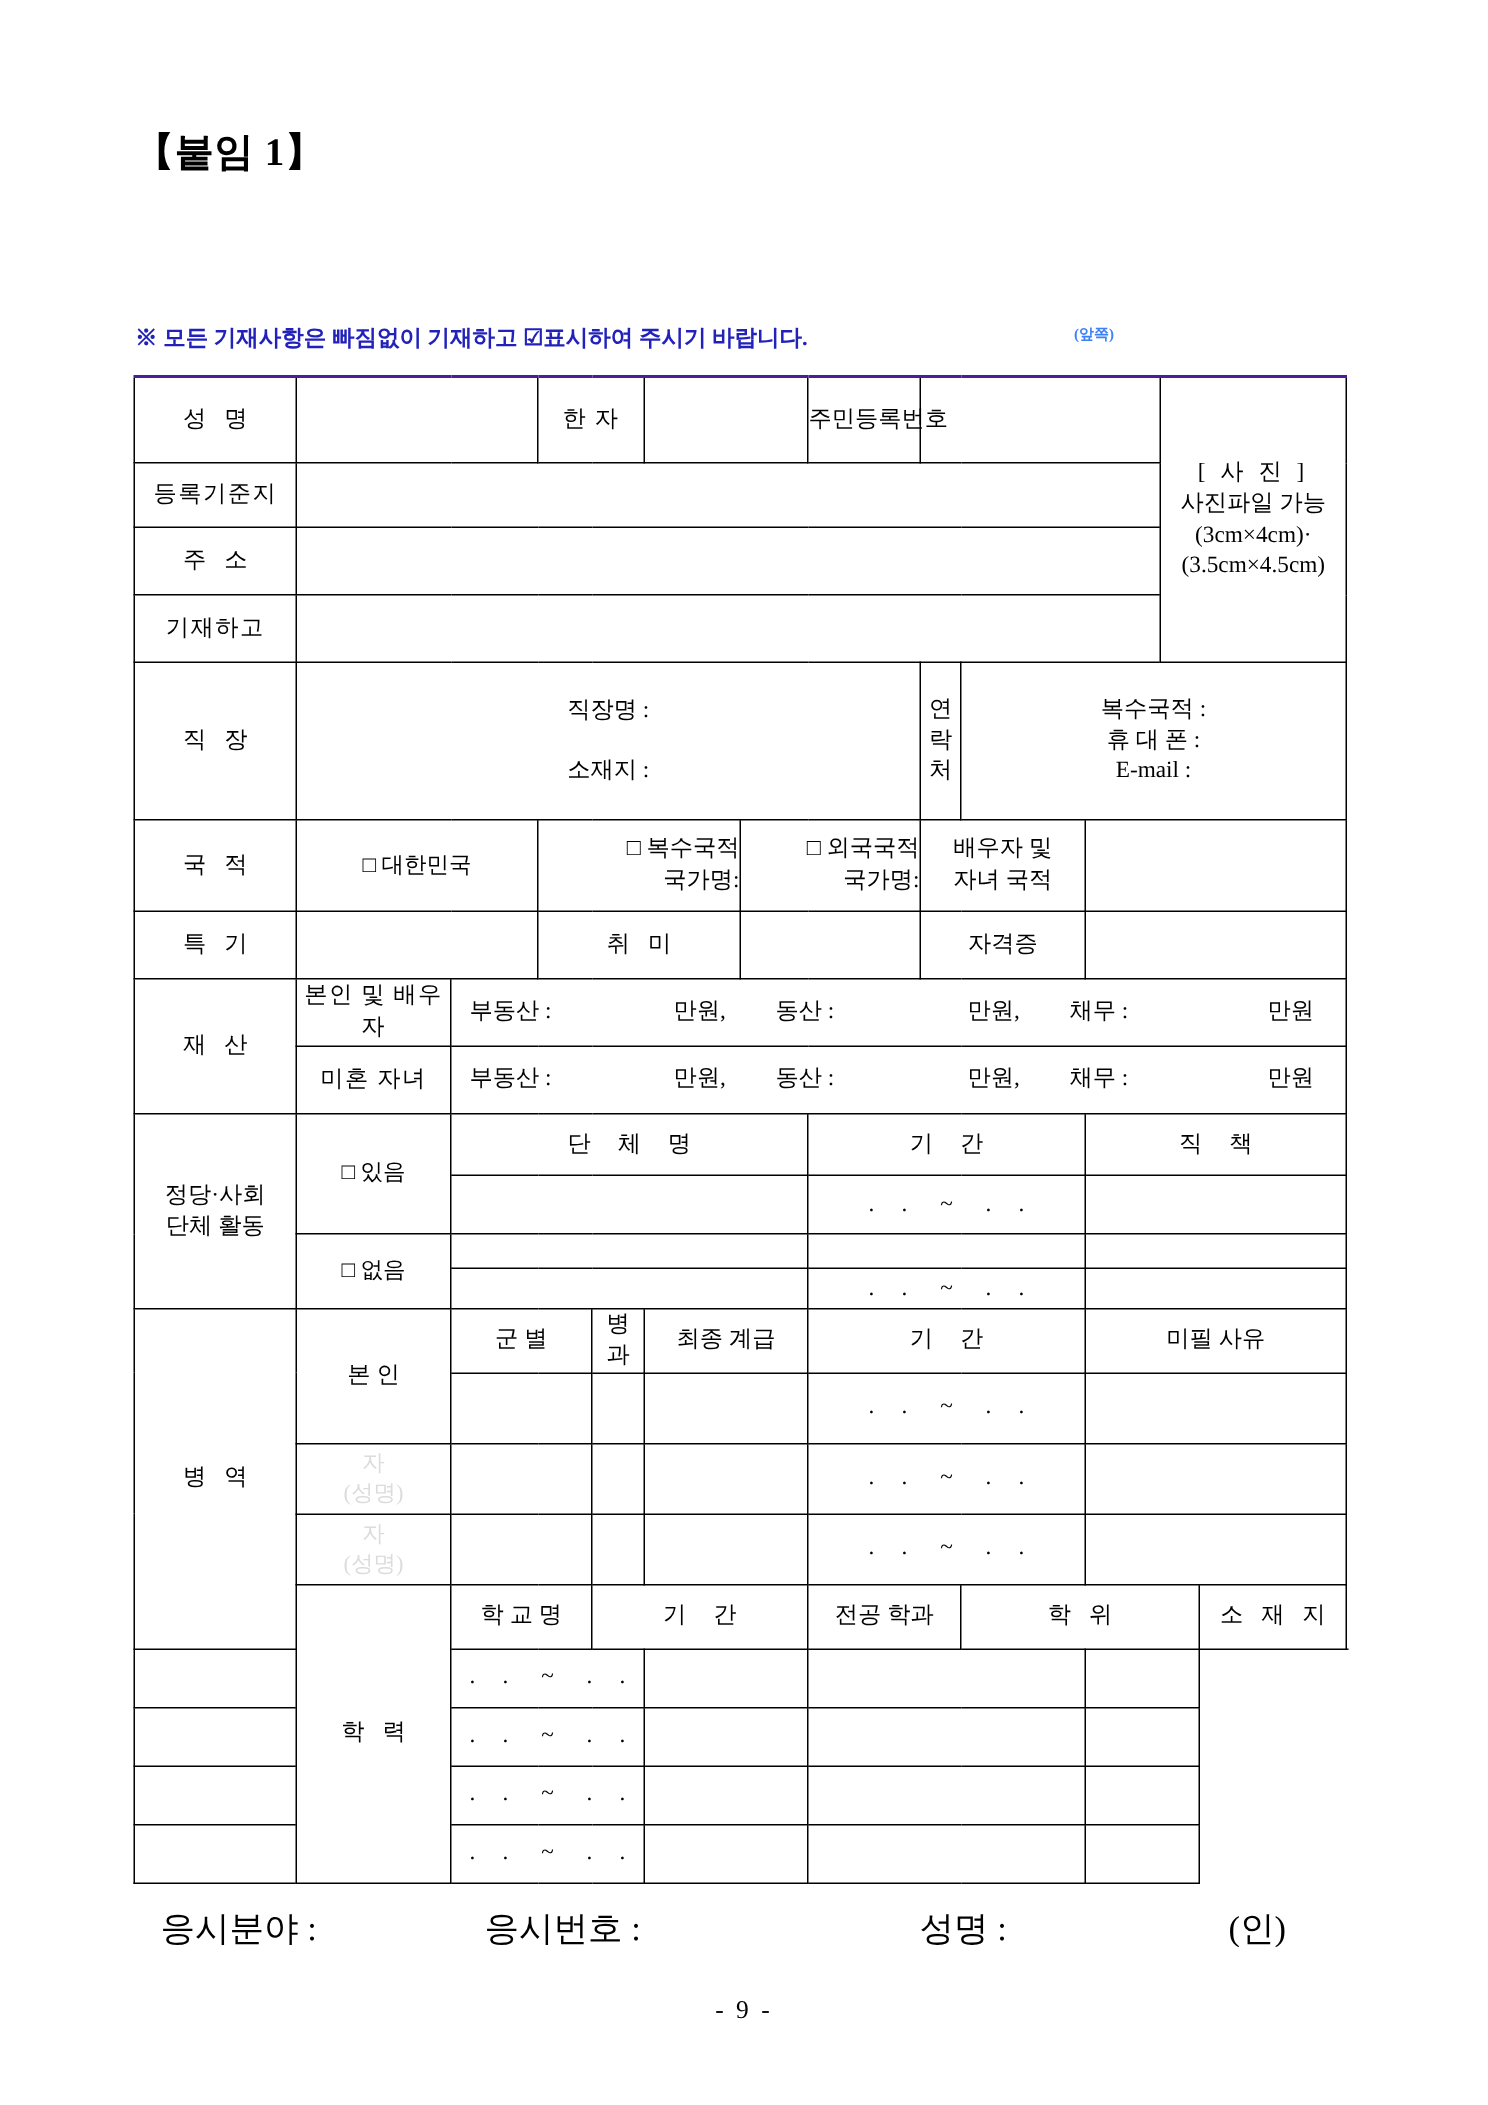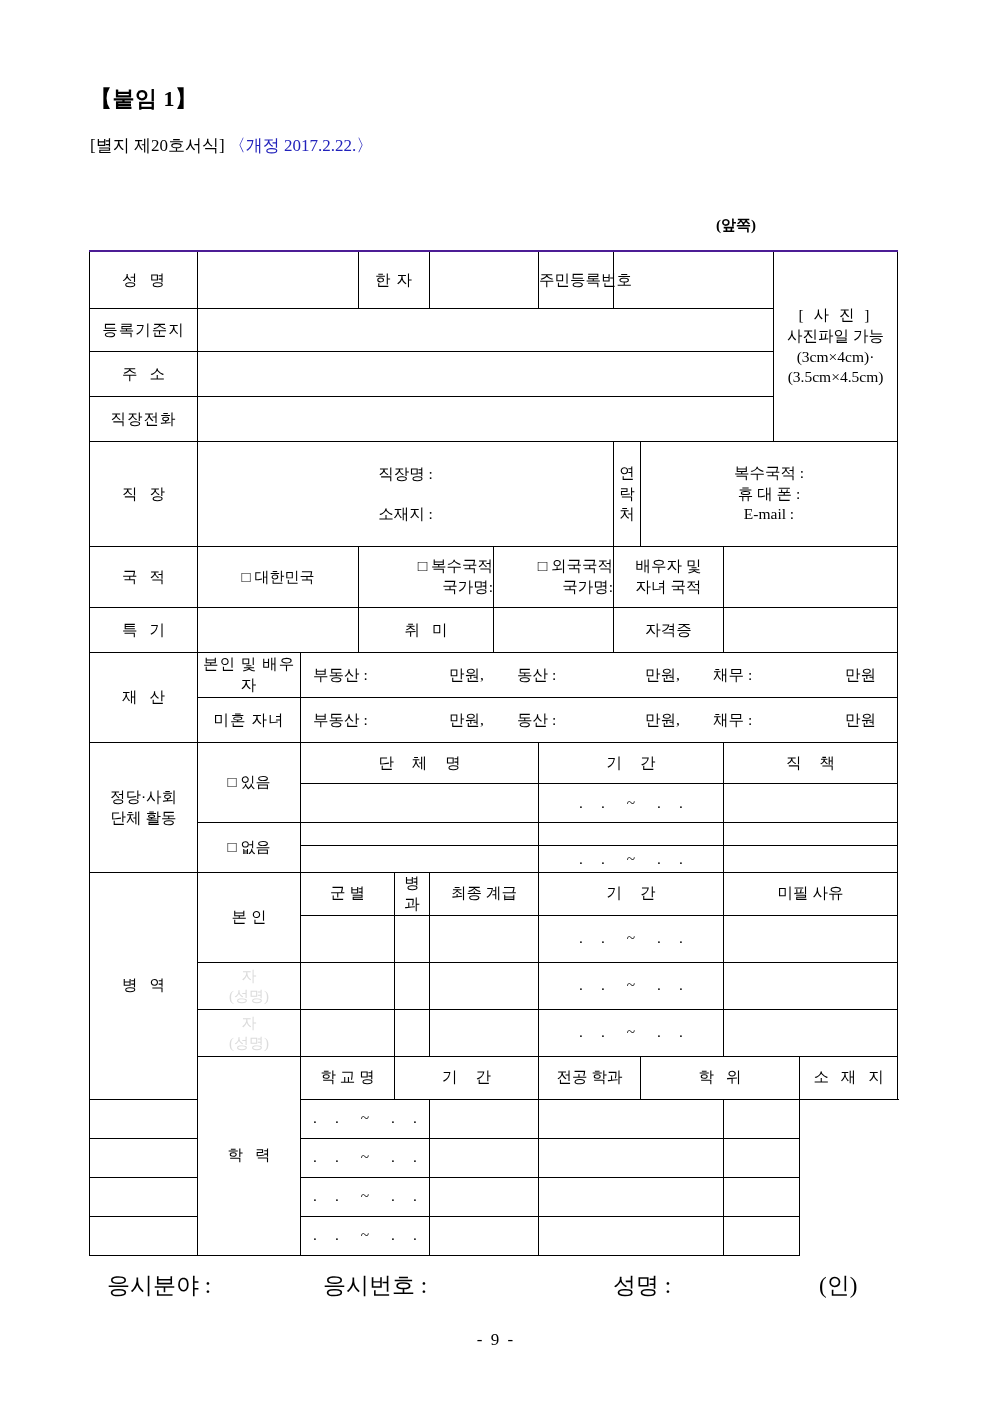--- a/index.html
+++ b/index.html
@@ -21,21 +21,21 @@
     left: 0; top: 0;
     width: 992px;
     height: 1403px;
   }
 
   
   .attach-label {
     position: absolute;
     left: 90px;
     top: 84px;
-    font-size: 22px;
+    font-size: 26px;
     font-weight: bold;
     letter-spacing: 0.5px;
     white-space: nowrap;
   }
   .form-ref {
     position: absolute;
     left: 90px;
     top: 134px;
     font-size: 17px;
     white-space: nowrap;
@@ -60,23 +60,23 @@
     top: 216px;
     font-size: 15px;
     font-weight: bold;
     color: #2222bb;
     white-space: nowrap;
   }
   .side-note {
     position: absolute;
     left: 716px;
     top: 216px;
-    font-size: 15px;
+    font-size: 10px;
     font-weight: bold;
-    color: #000000;
+    color: #3b82f6;
     white-space: nowrap;
   }
 
   
   .form-table {
     position: absolute;
     left: 89px;
     top: 250px;
     width: 808px;
     border-collapse: collapse;
@@ -178,26 +178,23 @@
     letter-spacing: 2px;
   }
 </style>
 </head>
 <body>
 
 <div class="page">
 
   <div class="attach-label">【붙임 1】</div>
 
-  <div class="form-ref">
-    <span>[별지 제20호서식]</span>
-    <span class="rev">〈개정 2017.2.22.〉</span>
-  </div>
-
-
+
+
+  <div class="notice">※ 모든 기재사항은 빠짐없이 기재하고 ☑표시하여 주시기 바랍니다.</div>
   <div class="side-note">(앞쪽)</div>
 
   <table class="form-table">
     <colgroup>
       <col style="width:108px">
         <col style="width:103px">
         <col style="width:58px">
       <col style="width:36px">
         <col style="width:35px">
         <col style="width:64px">
@@ -230,21 +227,21 @@
       <td class="lbl-tight" style="height:42px">등록기준지</td>
       <td colspan="10"></td>
     </tr>
 
     <tr>
       <td class="lbl" style="height:44px">주 소</td>
       <td colspan="10"></td>
     </tr>
 
     <tr>
-      <td class="lbl-tight" style="height:44px">직장전화</td>
+      <td class="lbl-tight" style="height:44px">기재하고</td>
       <td colspan="10"></td>
     </tr>
 
     <tr>
       <td class="lbl" style="height:104px">직 장</td>
       <td colspan="7" class="job-left">
         <div class="jl-row">직장명 :</div>
         <div class="jl-gap"></div>
         <div class="jl-row">소재지 :</div>
       </td>

